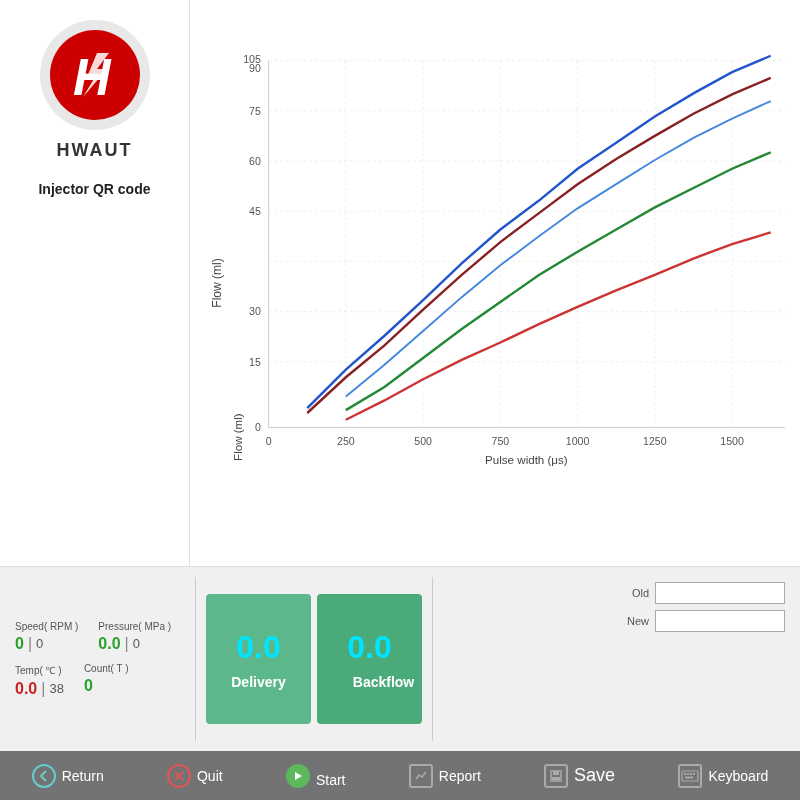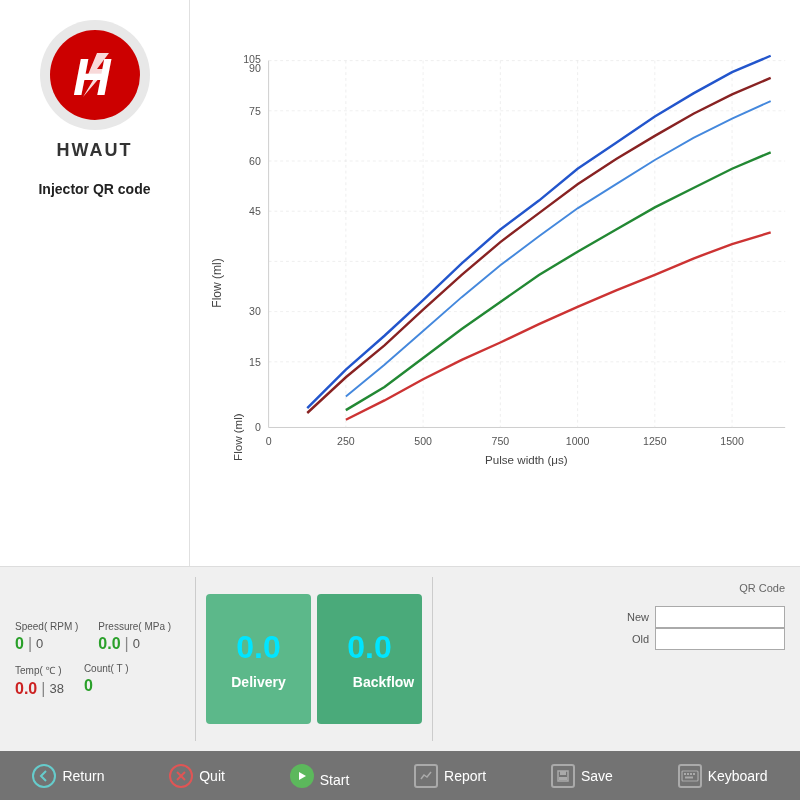--- a/index.html
+++ b/index.html
@@ -204,27 +204,26 @@
       </div>
       <div style="width:105px; height:130px; background:#4aaa7a; display:flex; flex-direction:column; align-items:center; justify-content:center; border-radius:4px;">
         <span style="font-size:32px; font-weight:bold; color:#00e5ff;">0.0</span>
         <span style="font-size:14px; color:#fff; font-weight:bold; margin-top:8px;padding-left:28px;">Backflow</span>
       </div>
     </div>
 
     <div style="width:1px; background:#ccc; margin:10px 0;"></div>
 
     <div style="flex:1; display:flex; flex-direction:column; padding:15px 15px; background:#f0f0f0;">
-      <div style="font-size:11px; color:#666; text-align:right; margin-bottom:12px;">QR Code</div>
+      <div style="display:flex; align-items:center; margin-bottom:6px; justify-content:flex-end; gap:6px;">
+        <span style="font-size:11px; color:#555; width:28px; text-align:right;">Old</span>
+        <input type="text" style="width: 130px; height: 22px; border: 1px solid rgb(170, 170, 170); background: rgb(255, 255, 255); font-size: 11px; padding: 1px 4px;" value="">
+      </div>
       <div style="display:flex; align-items:center; justify-content:flex-end; gap:6px;">
         <span style="font-size:11px; color:#555; width:28px; text-align:right;">New</span>
-        <input type="text" style="width: 130px; height: 22px; border: 1px solid rgb(170, 170, 170); background: rgb(255, 255, 255); font-size: 11px; padding: 1px 4px;" value="">
-      </div>
-      <div style="display:flex; align-items:center; margin-bottom:6px; justify-content:flex-end; gap:6px;">
-        <span style="font-size:11px; color:#555; width:28px; text-align:right;">Old</span>
         <input type="text" style="width: 130px; height: 22px; border: 1px solid rgb(170, 170, 170); background: rgb(255, 255, 255); font-size: 11px; padding: 1px 4px;" value="">
       </div>
     </div>
   </div>
 
   <div style="height:49px; background:#737373; display:flex; flex-direction:row; align-items:center; justify-content:space-around;">
 
     <div style="display:flex; align-items:center; gap:6px; color:#fff; font-size:14px; cursor:pointer;">
       <div style="width:24px; height:24px; border-radius:50%; border:2px solid #6cc; display:flex; align-items:center; justify-content:center;">
         <svg width="14" height="14" viewBox="0 0 14 14">
@@ -255,21 +254,21 @@
 
     <div style="display:flex; align-items:center; gap:6px; color:#fff; font-size:14px; cursor:pointer;">
       <div style="width:24px; height:24px; border:2px solid #aaa; border-radius:3px; display:flex; align-items:center; justify-content:center;">
         <svg width="14" height="14" viewBox="0 0 14 14">
           <polyline points="2,10 5,6 8,8 12,3" fill="none" stroke="#aaa" stroke-width="1.5"></polyline>
         </svg>
       </div>
       <span>Report</span>
     </div>
 
-    <div style="display:flex; align-items:center; gap:6px; color:#fff; font-size:14px; cursor:pointer;">
+    <div style="display:flex; align-items:center; gap:6px; color:#fff; font-size:18px; cursor:pointer;">
       <div style="width:24px; height:24px; border:2px solid #aaa; border-radius:3px; display:flex; align-items:center; justify-content:center;">
         <svg width="14" height="14" viewBox="0 0 14 14">
           <rect x="2" y="2" width="10" height="10" fill="none" stroke="#aaa" stroke-width="1.5"></rect>
           <rect x="4" y="2" width="6" height="4" fill="#aaa"></rect>
           <rect x="3" y="8" width="8" height="3" fill="#aaa"></rect>
         </svg>
       </div>
       <span>Save</span>
     </div>
 

